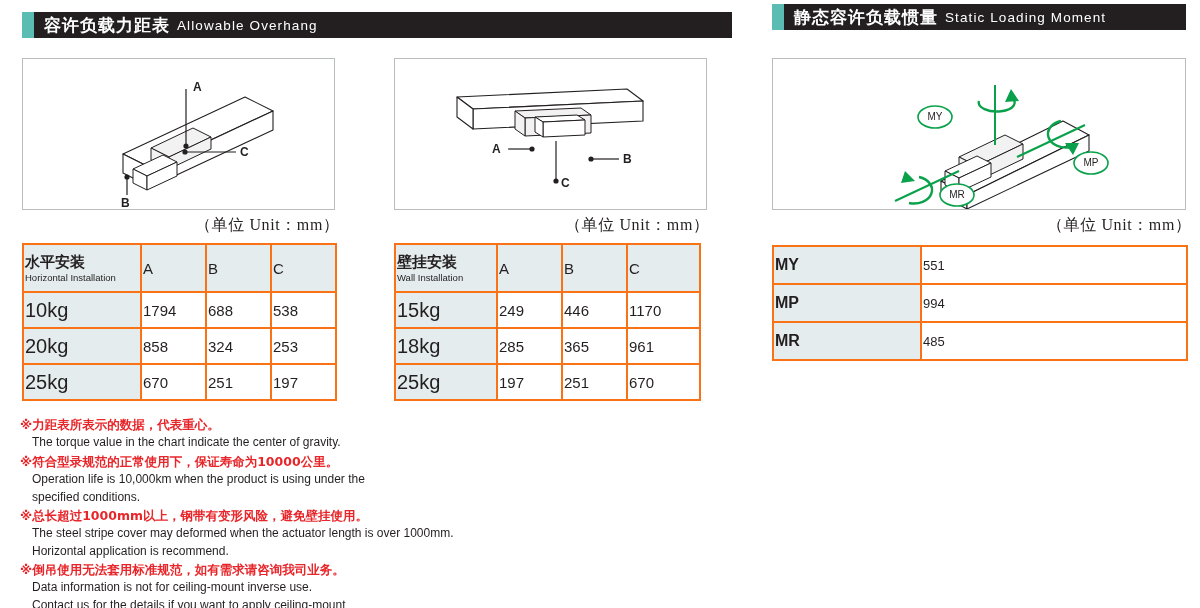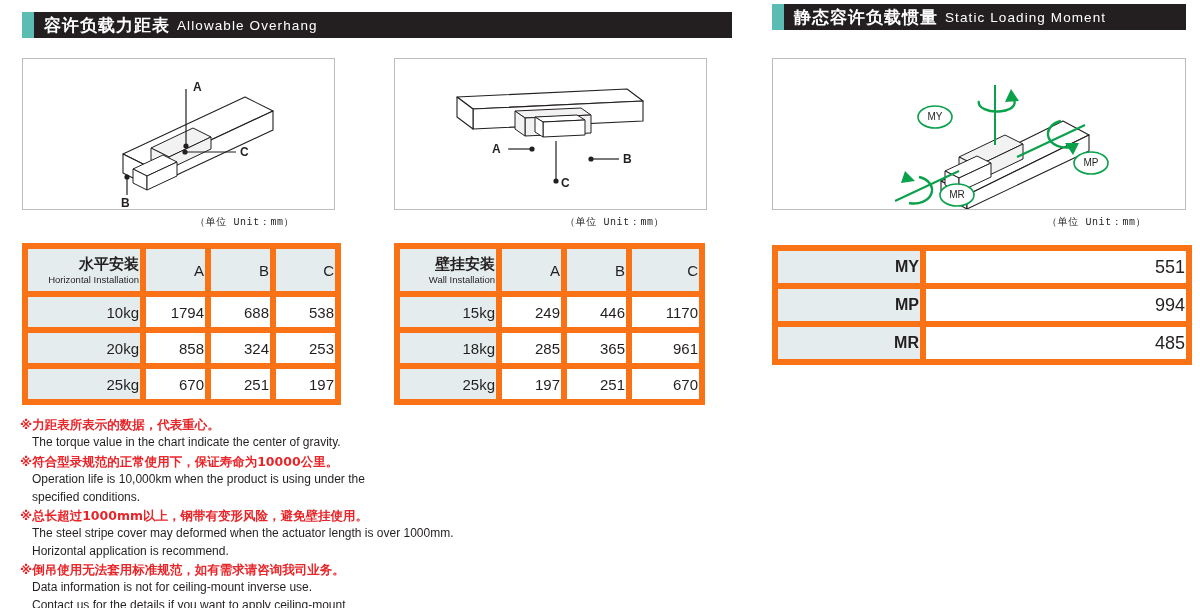--- a/index.html
+++ b/index.html
@@ -31,60 +31,60 @@
 
   
   .fig-box {
     position: absolute; border: 1px solid #b9bdbe; background: #fff;
   }
   #fig1 { left: 22px;  top: 58px; width: 313px; height: 152px; }
   #fig2 { left: 394px; top: 58px; width: 313px; height: 152px; }
   #fig3 { left: 772px; top: 58px; width: 414px; height: 152px; }
 
   .unit-label {
-    position: absolute; font-size: 10px; color: #231f20; letter-spacing: .6px;
-    font-family: Liberation Mono, monospace; white-space: nowrap;
+    position: absolute; font-size: 16px; color: #231f20; letter-spacing: .6px;
+    font-family: Liberation Serif, serif; white-space: nowrap;
   }
   #unit1 { left: 195px; top: 215px; }
   #unit2 { left: 565px; top: 215px; }
   #unit3 { left: 1047px; top: 215px; }
 
   
   table.spec {
     position: absolute; border-collapse: collapse;
     font-family: "Liberation Sans", sans-serif;
   }
   table.spec td, table.spec th {
-    border: 6px solid #f97316;
-    text-align: right; vertical-align: middle;
+    border: 2px solid #f97316;
+    text-align: left; vertical-align: middle;
     font-weight: normal; color: #231f20;
   }
   .hdr-cell { background: #e4eced; }
   .lbl-cell { background: #e4eced; }
   .cn-lbl { font-size: 15px; font-weight: bold; font-family: "DejaVu Sans", sans-serif; line-height: 1.1; }
   .en-lbl { font-size: 9.5px; font-family: "Liberation Sans", sans-serif; display: block; margin-top: 1px; }
   .col-hd { font-size: 15px; }
-  .wt-cell { font-size: 15px; }
+  .wt-cell { font-size: 20px; }
   .val-cell { font-size: 15px; background: #fff; }
 
   #tbl1 { left: 22px;  top: 243px; }
   #tbl1 td { height: 36px; }
   #tbl1 .c0 { width: 118px; }
   #tbl1 .c1, #tbl1 .c2, #tbl1 .c3 { width: 65px; }
 
   #tbl2 { left: 394px; top: 243px; }
   #tbl2 td { height: 36px; }
   #tbl2 .c0 { width: 102px; }
   #tbl2 .c1, #tbl2 .c2 { width: 65px; }
   #tbl2 .c3 { width: 73px; }
 
   #tbl3 { left: 772px; top: 245px; }
   #tbl3 td { height: 38px; }
   #tbl3 .c0 { width: 148px; font-size: 16px; font-weight: bold; }
-  #tbl3 .c1 { width: 266px; font-size: 18px; }
+  #tbl3 .c1 { width: 266px; font-size: 13px; }
 
   
   .notes { position: absolute; left: 20px; top: 415px; width: 560px; }
   .note-cn {
     color: #e8262a; font-size: 12.5px; font-weight: bold; line-height: 1.55;
     font-family: "DejaVu Sans", sans-serif;
   }
   .note-en {
     color: #231f20; font-size: 12px; line-height: 1.45; margin-left: 12px;
     font-family: "Liberation Sans", sans-serif;

